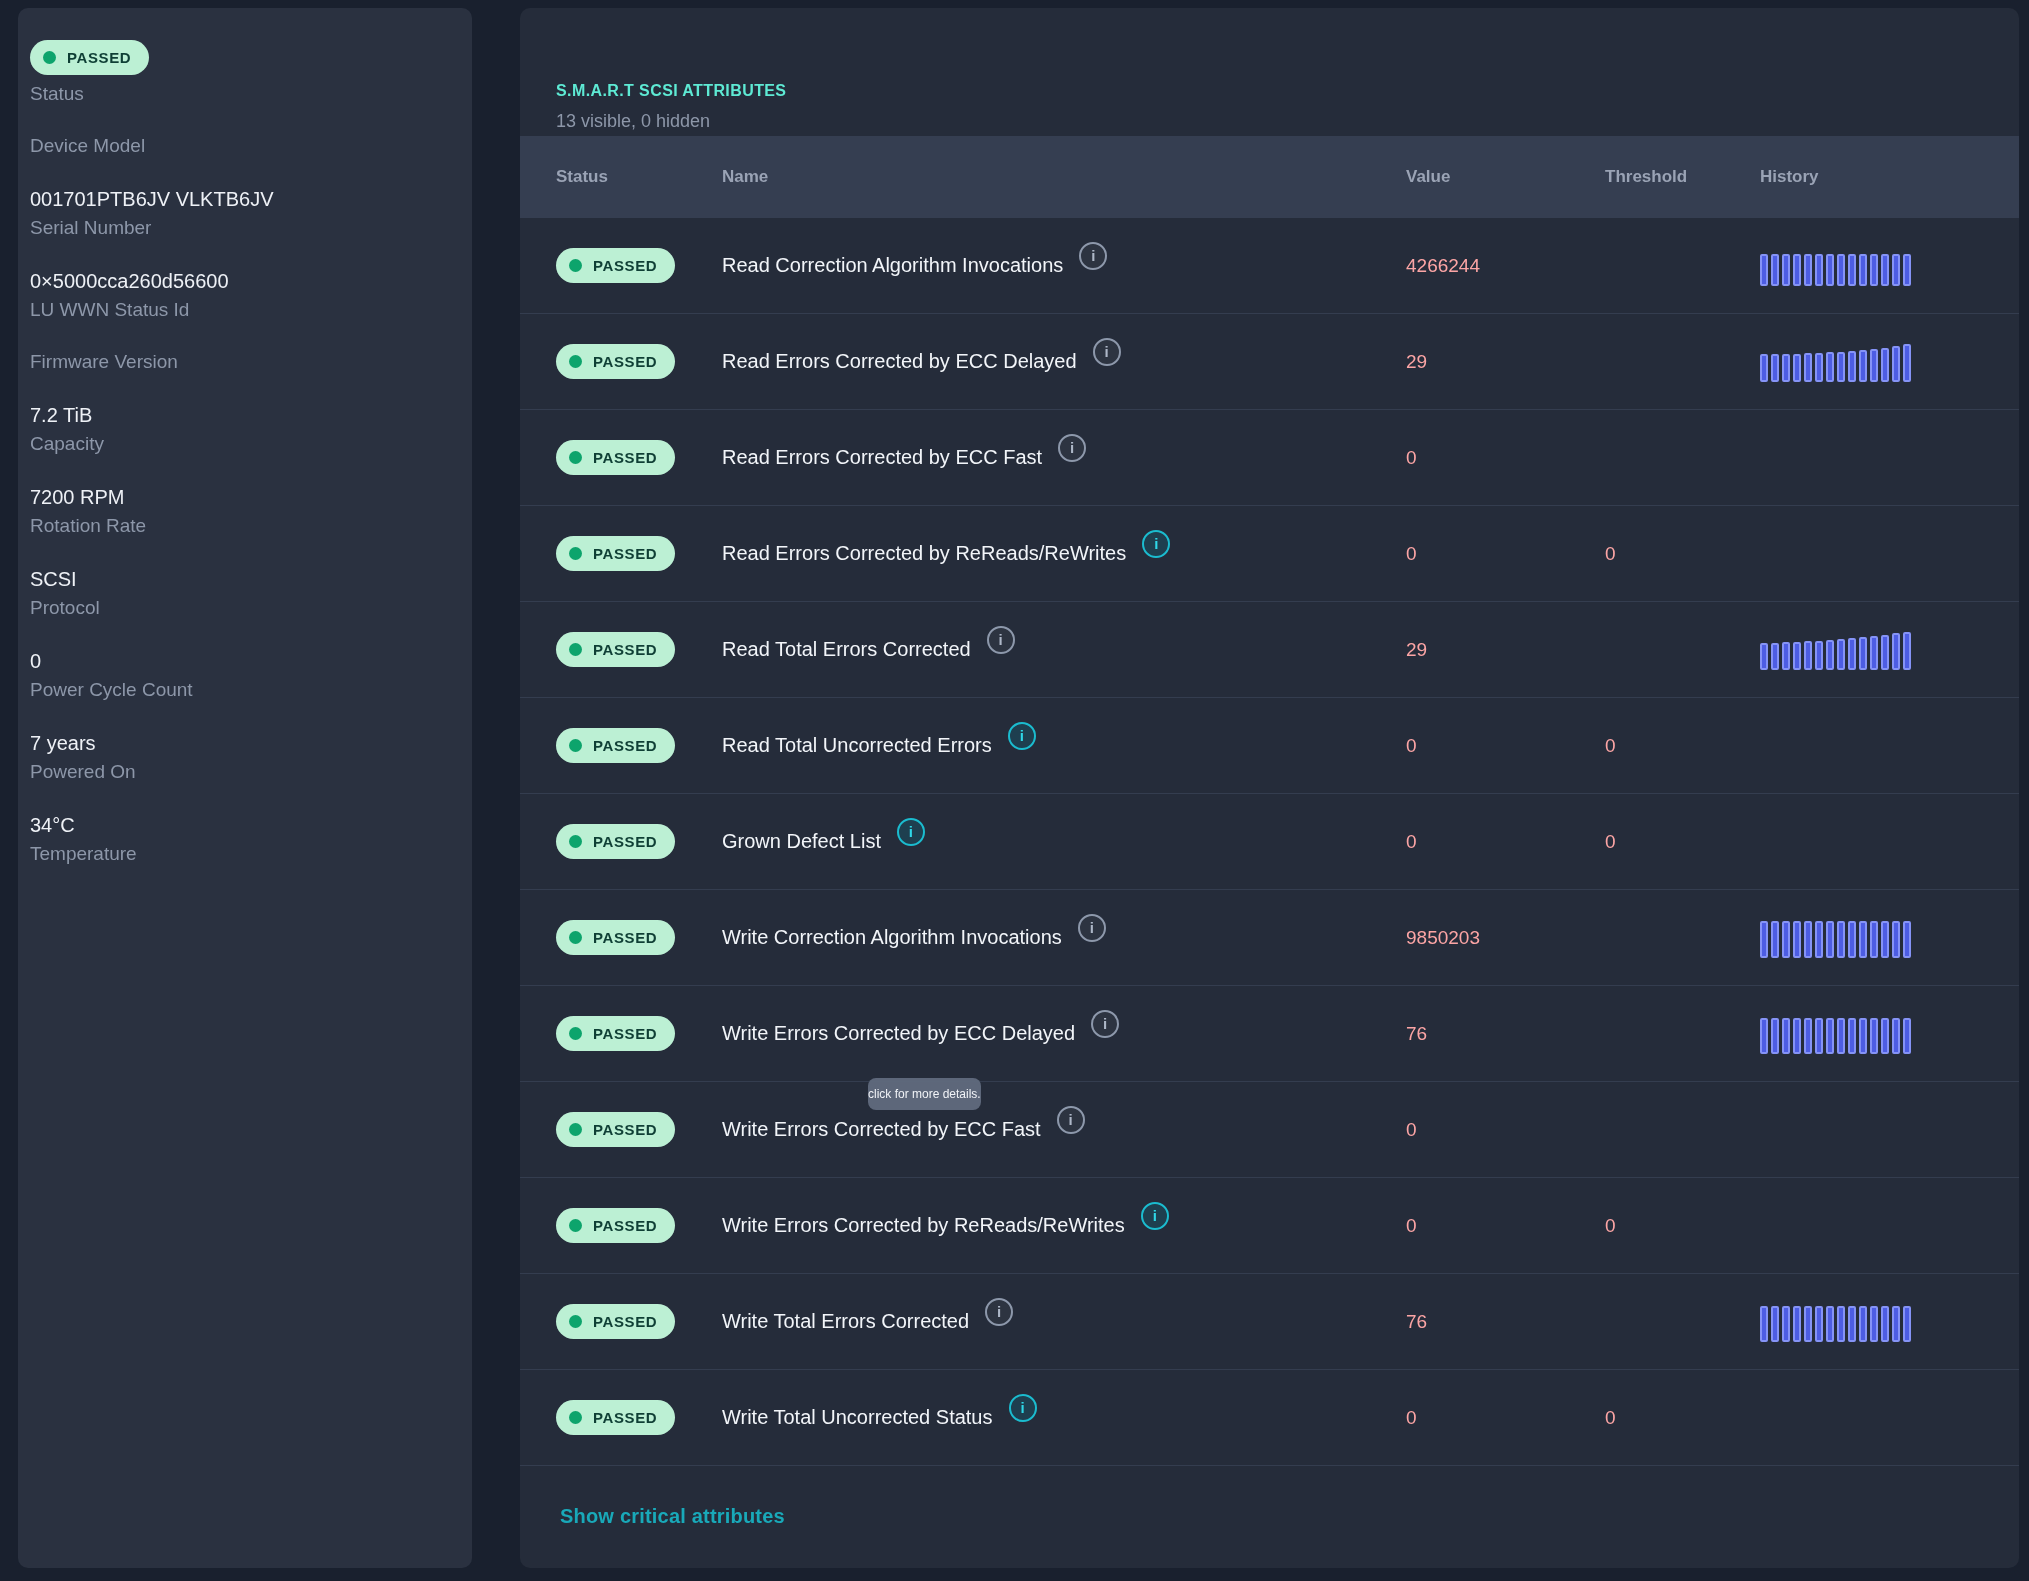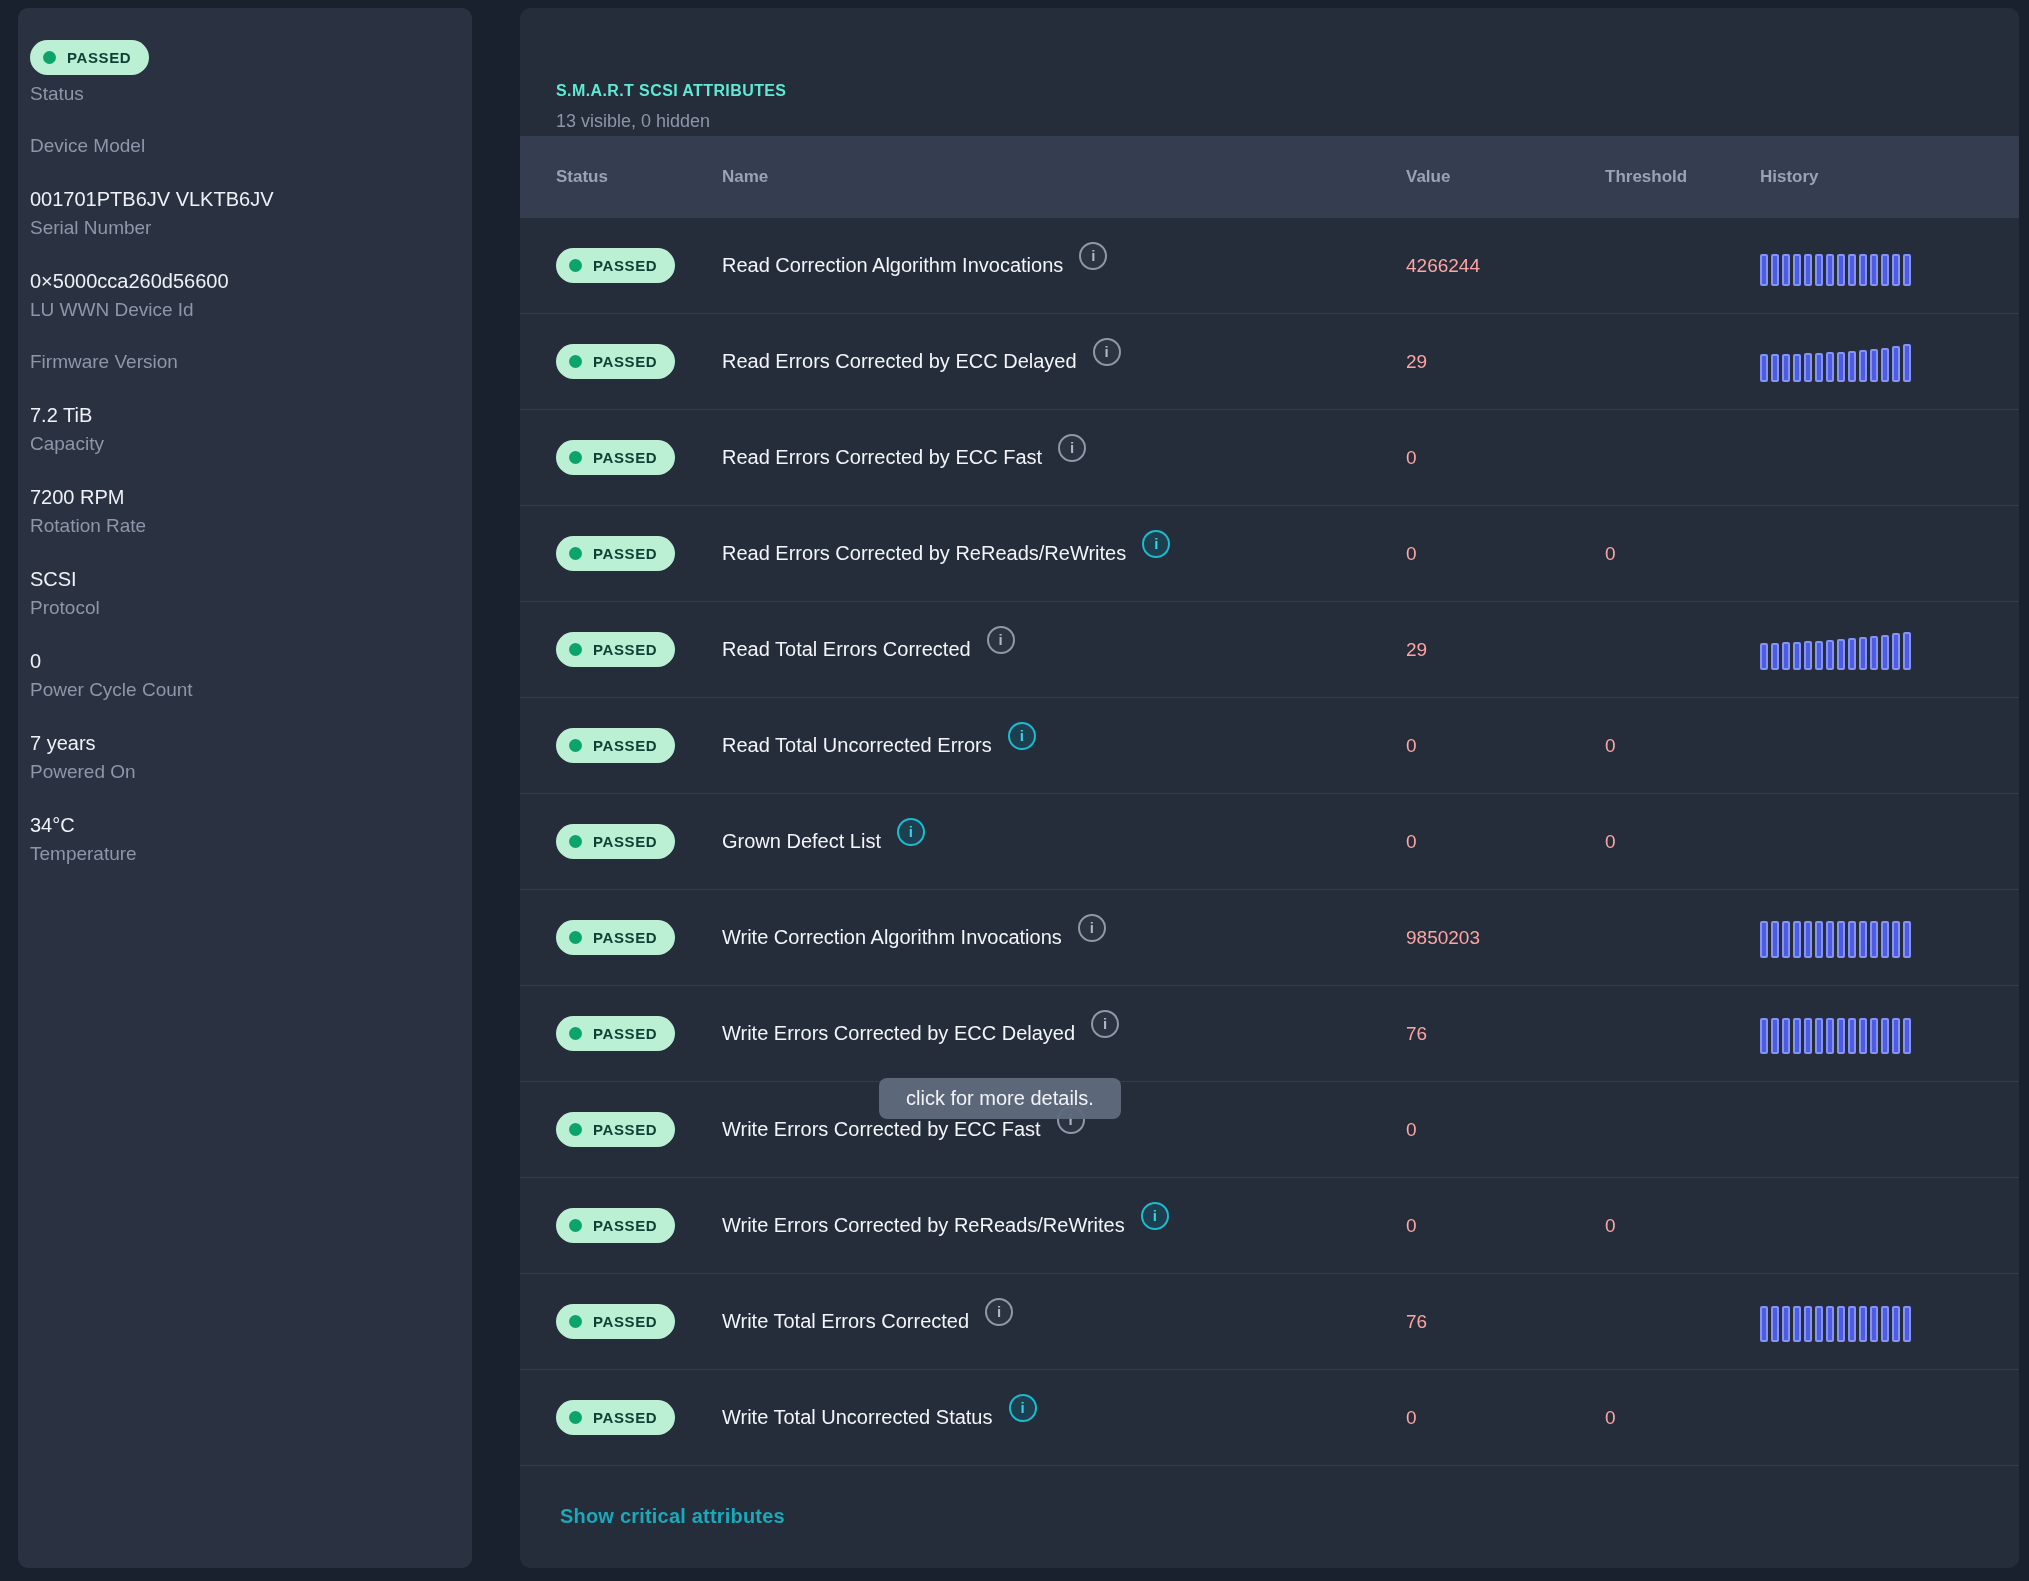--- a/index.html
+++ b/index.html
@@ -74,23 +74,23 @@
   .tfoot {
     position:absolute; top:1458px; left:0; right:0; height:100px;
     display:flex; padding-left:40px;
   }
   .crit-link {
     font-size:20px; font-weight:bold; letter-spacing:0.2px;
     color:#19a9b9; cursor:pointer; background:none; border:none;
     font-family:"Liberation Sans", sans-serif;
   }
   .tooltip {
-    position:absolute; left:359px; top:1070px; z-index:6;
+    position:absolute; left:348px; top:1070px; z-index:6;
     background:rgba(96,106,125,0.95); border-radius:8px;
-    padding:9px 27px; font-size:20px; color:#f1f3f7; white-space:nowrap;
+    padding:9px 0; font-size:12px; color:#f1f3f7; white-space:nowrap;
   }
 </style>
 </head>
 <body>
 
 <aside class="sidebar">
   <div class="sb-item">
     <span class="badge">
       <span class="dot"></span>
       <span class="badge-text">PASSED</span>
@@ -100,21 +100,21 @@
   <div class="sb-item">
 
     <div class="sb-label">Device Model</div>
   </div>
   <div class="sb-item">
     <div class="sb-value">001701PTB6JV VLKTB6JV</div>
     <div class="sb-label">Serial Number</div>
   </div>
   <div class="sb-item">
     <div class="sb-value">0×5000cca260d56600</div>
-    <div class="sb-label">LU WWN Device Id</div>
+    <div class="sb-label">LU WWN Status Id</div>
   </div>
   <div class="sb-item">
 
     <div class="sb-label">Firmware Version</div>
   </div>
   <div class="sb-item">
     <div class="sb-value">7.2 TiB</div>
     <div class="sb-label">Capacity</div>
   </div>
   <div class="sb-item">

